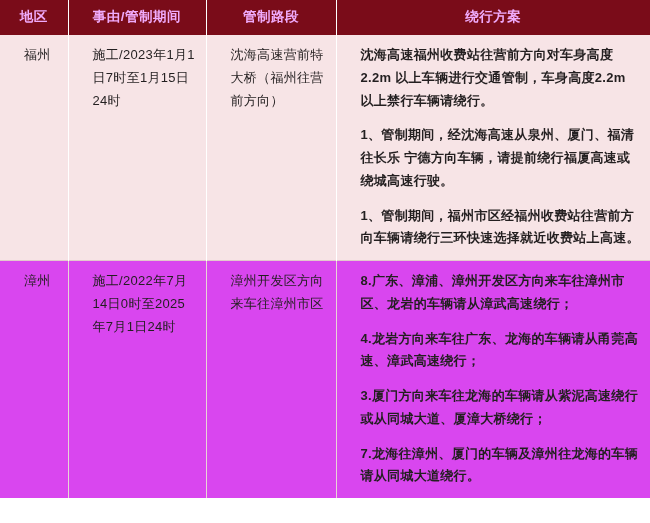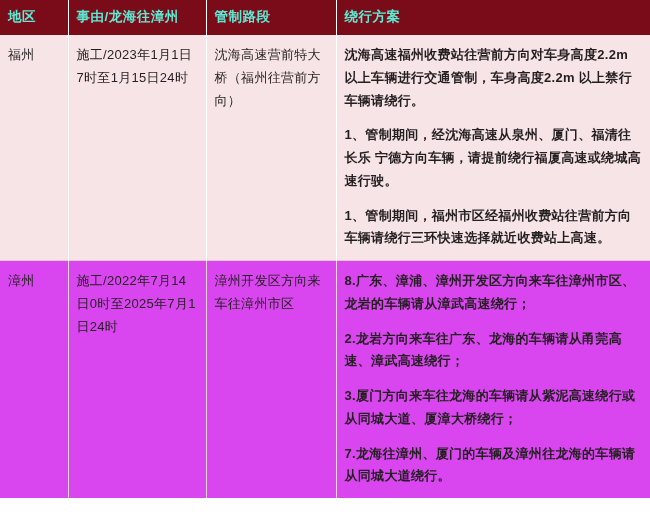--- a/index.html
+++ b/index.html
@@ -19,36 +19,36 @@
     table-layout: fixed;
     width: 650px;
   }
   table.traffic-table col.c0 { width: 68px; }
   table.traffic-table col.c1 { width: 138px; }
   table.traffic-table col.c2 { width: 130px; }
   table.traffic-table col.c3 { width: 314px; }
 
   thead th {
     background: #7a0c19;
-    color: #5eead4;
+    color: #f0abfc;
     font-size: 13.5px;
     font-weight: bold;
-    text-align: left;
+    text-align: center;
     padding: 8px 8px 9px 8px;
     border-right: 1px solid #ffffff;
     vertical-align: middle;
     letter-spacing: 0.5px;
   }
   thead th:last-child { border-right: none; }
 
   tbody td {
     font-size: 13px;
     line-height: 1.75;
     vertical-align: top;
-    padding: 9px 8px 10px 8px;
+    padding: 9px 8px 10px 24px;
     border-right: 1px solid #ffffff;
     letter-spacing: 0.3px;
     margin-left: 32px;
   }
   tbody td:last-child { border-right: none; font-weight: bold; }
 
   tbody tr.row-odd td { background: #f7e4e6; }
   tbody tr.row-even td { background: #d946ef; }
   tbody tr.row-even td { border-right: 1px solid #e8d3d5; }
   tbody tr.row-even td:last-child { border-right: none; }
@@ -71,21 +71,21 @@
 <table class="traffic-table">
   <colgroup>
     <col class="c0">
       <col class="c1">
       <col class="c2">
       <col class="c3">
   </colgroup>
   <thead>
     <tr>
       <th>地区</th>
-      <th>事由/龙海往漳州</th>
+      <th>事由/管制期间</th>
       <th>管制路段</th>
       <th>绕行方案</th>
     </tr>
   </thead>
   <tbody>
     <tr class="row-odd">
       <td class="region-cell">福州</td>
       <td>施工/2023年1月1日7时至1月15日24时</td>
       <td>沈海高速营前特大桥（福州往营前方向）</td>
       <td>
@@ -93,19 +93,19 @@
         <p class="cell-para">1、管制期间，经沈海高速从泉州、厦门、福清往长乐 宁德方向车辆，请提前绕行福厦高速或绕城高速行驶。</p>
         <p class="cell-para">1、管制期间，福州市区经福州收费站往营前方向车辆请绕行三环快速选择就近收费站上高速。</p>
       </td>
     </tr>
     <tr class="row-even">
       <td class="region-cell">漳州</td>
       <td>施工/2022年7月14日0时至2025年7月1日24时</td>
       <td>漳州开发区方向来车往漳州市区</td>
       <td>
         <p class="cell-para">8.广东、漳浦、漳州开发区方向来车往漳州市区、龙岩的车辆请从漳武高速绕行；</p>
-        <p class="cell-para">2.龙岩方向来车往广东、龙海的车辆请从甬莞高速、漳武高速绕行；</p>
+        <p class="cell-para">4.龙岩方向来车往广东、龙海的车辆请从甬莞高速、漳武高速绕行；</p>
         <p class="cell-para">3.厦门方向来车往龙海的车辆请从紫泥高速绕行或从同城大道、厦漳大桥绕行；</p>
         <p class="cell-para">7.龙海往漳州、厦门的车辆及漳州往龙海的车辆请从同城大道绕行。</p>
       </td>
     </tr>
   </tbody>
 </table>
 
 </body></html>

